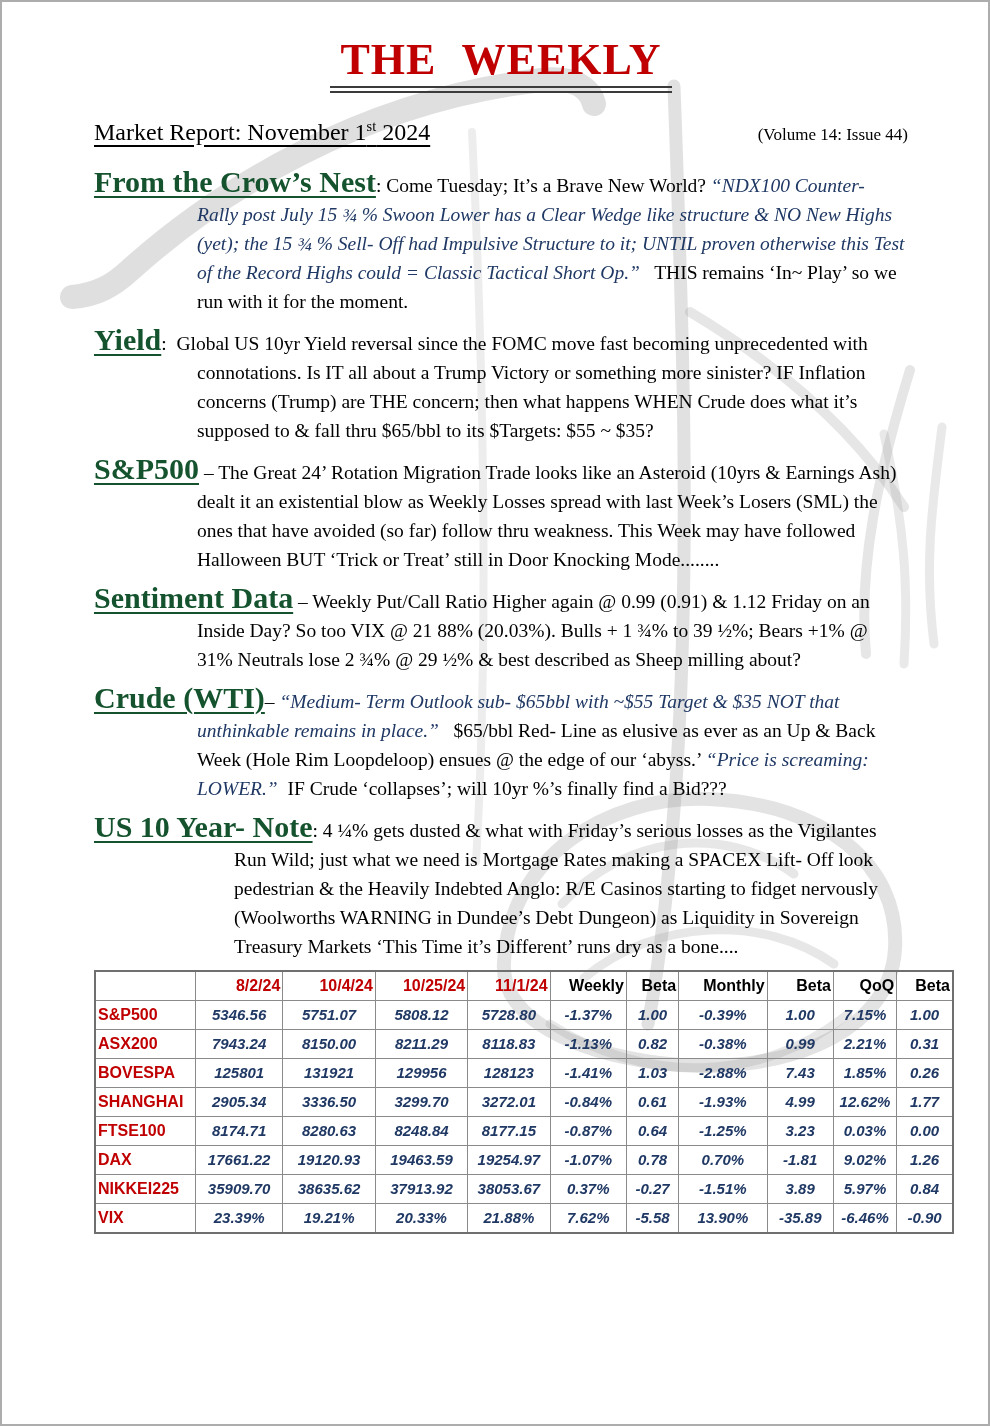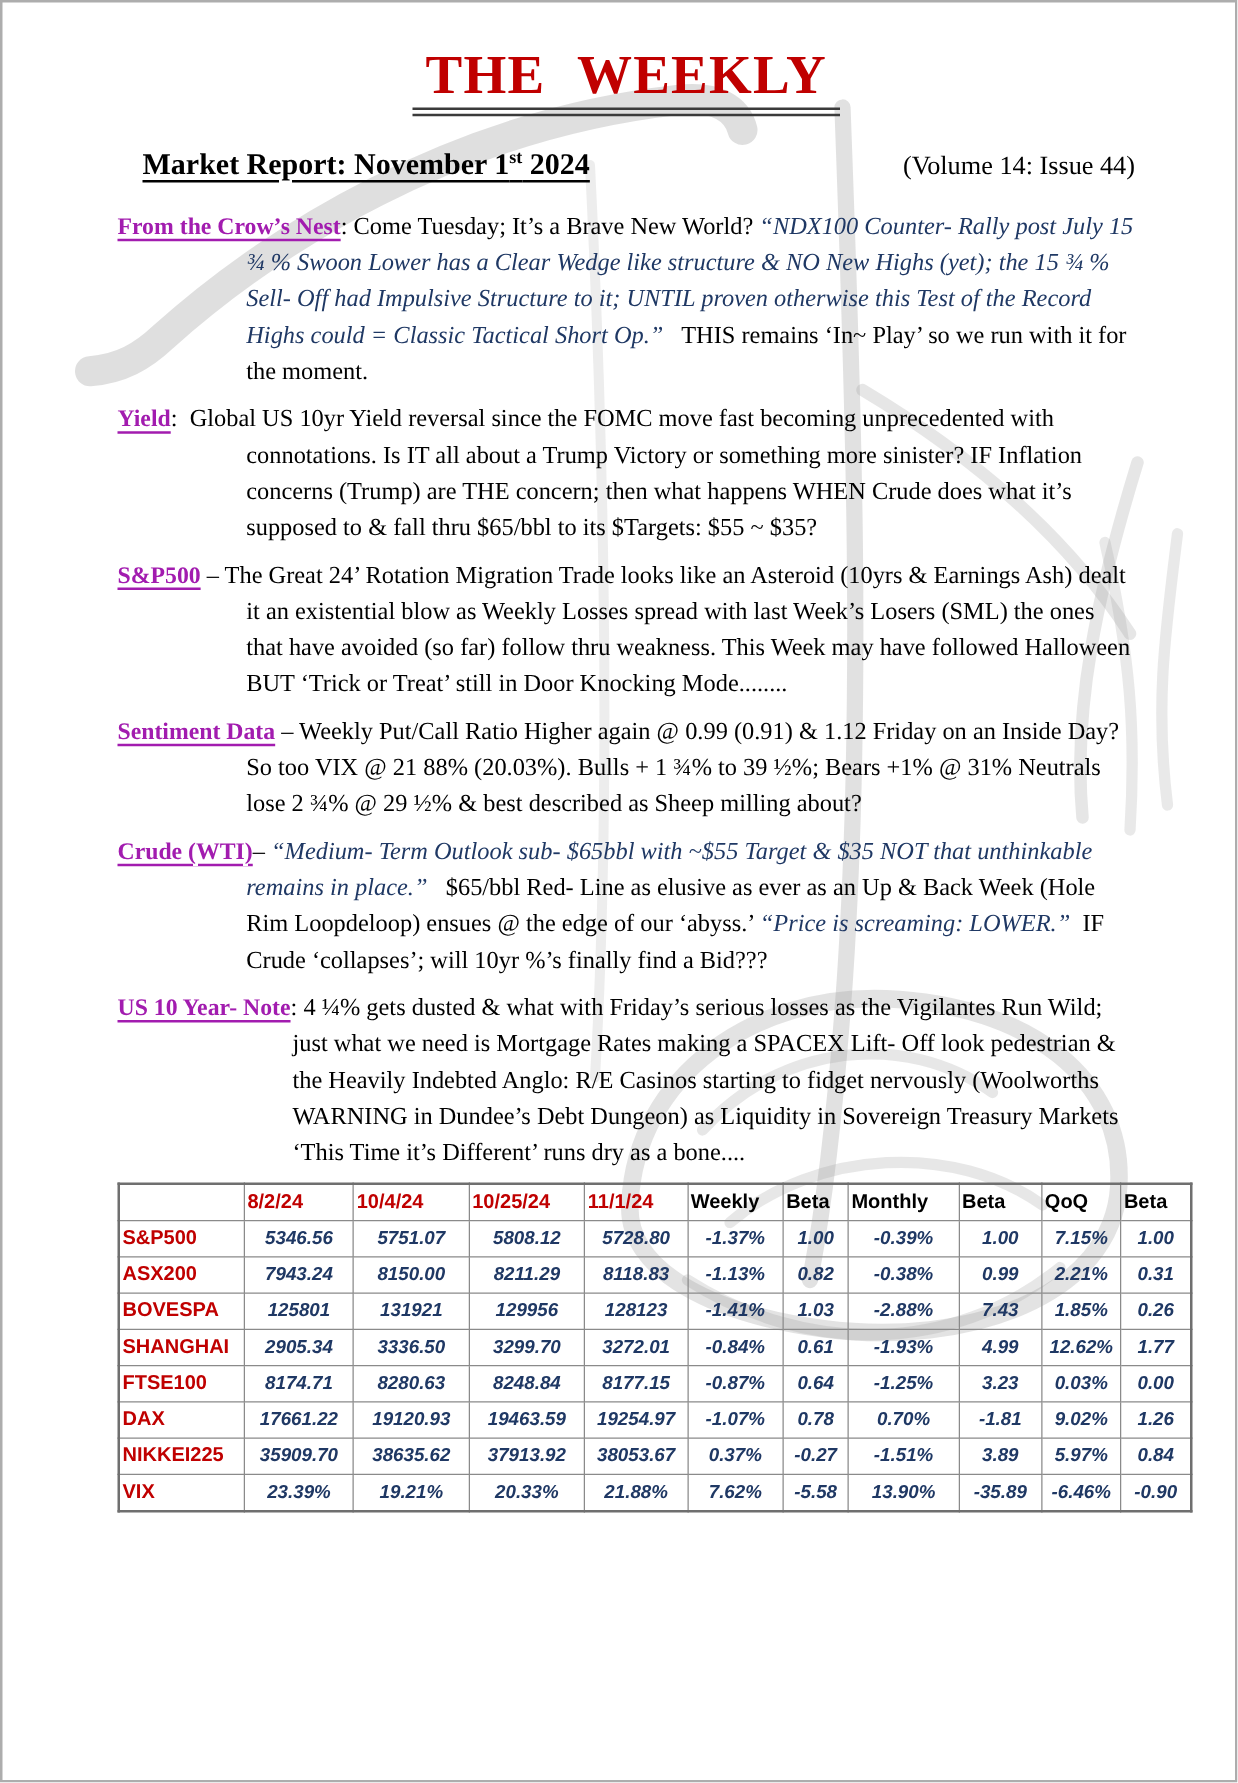--- a/index.html
+++ b/index.html
@@ -15,52 +15,52 @@
     display:table; margin:0 auto; font-size:44px; font-weight:bold; letter-spacing:1px;
     word-spacing:14px; color:#C00000; line-height:1.08;
     border-bottom:7px double #3b3b3b; padding:0 10px 2px 10px;
   }
   .quote {
     display:table; margin:25px auto 0 auto; font-size:26px; font-style:italic; font-weight:600;
     color:#1F3864; text-decoration:underline; text-decoration-thickness:2px; text-underline-offset:5px;
   }
   .report-row { display:flex; justify-content:space-between; align-items:baseline; margin-top:25px; }
   .report-title {
-    font-size:24px; font-weight:bold; text-decoration:underline;
-    text-decoration-thickness:2px; text-underline-offset:5px; white-space:pre;margin-left:20px;
+    font-size:24px; font-weight:normal; text-decoration:underline;
+    text-decoration-thickness:2px; text-underline-offset:5px; white-space:pre;
   }
   .report-title sup { font-size:60%; }
-  .volume { font-size:21px;text-align:center; }
+  .volume { font-size:17px;text-align:center; }
 
   p.section {
     margin:9px 0 0 0; font-size:19.5px; line-height:29px; white-space:pre-wrap;
     padding-left:103px; text-indent:-103px; max-width:820px;
   }
   p.section.first { margin-top:21px; }
   p.section.wide-indent { padding-left:140px; text-indent:-140px; }
   .h {
-    color:#a21caf; font-weight:bold; font-size:19px; text-decoration:underline;
+    color:#14532d; font-weight:bold; font-size:30px; text-decoration:underline;
     text-decoration-thickness:2px; text-underline-offset:4px;
   }
   .bq { color:#1F3864; font-style:italic;text-align:right; }
 
   .table-title {
     margin:15px 0 0 0; font-size:23px; font-weight:bold;
   }
   .table-title .u { text-decoration:underline; text-decoration-thickness:2px; text-underline-offset:4px; }
 
   table.risk {
     margin-top:9px; border-collapse:collapse; table-layout:fixed; width:860px;
     font-family:"Liberation Sans", sans-serif;
   }
   table.risk th, table.risk td {
     border:1px solid #8a8a8a; height:28px; padding:0 2px; overflow:hidden;
   }
   table.risk { border:2px solid #6f6f6f; }
-  th.col-h { font-size:16px; font-weight:bold; color:#000; text-align:left; }
+  th.col-h { font-size:16px; font-weight:bold; color:#000; text-align:right; }
   th.col-h.accent { color:#C00000; }
   th.row-h { font-size:16px; font-weight:bold; color:#C00000; text-align:left; padding-left:8px; }
   td.val { font-size:15px; font-weight:bold; font-style:italic; color:#1F3864; text-align:center; }
 </style>
 </head>
 <body>
 
 <div class="page">
 
   <svg class="watermark" viewBox="0 0 990 1426" preserveAspectRatio="none" fill="none" stroke="#9b9b9b" stroke-linecap="round">

